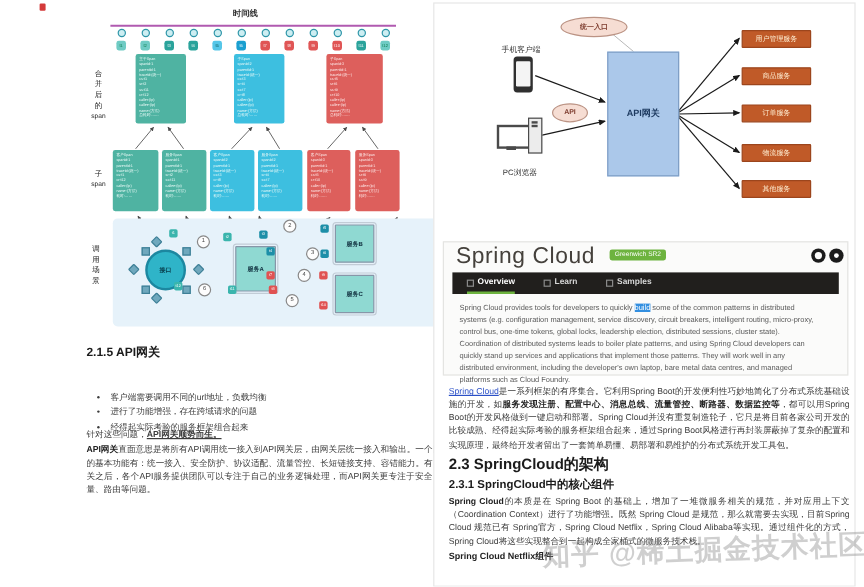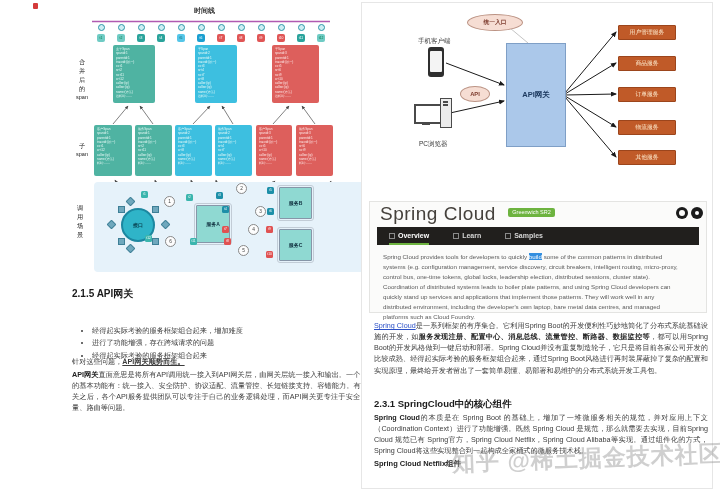--- a/index.html
+++ b/index.html
@@ -305,21 +305,21 @@
 
     <div class="numc" style="left:136px;top:196px">1</div>
     <div class="numc" style="left:208px;top:183px">2</div>
     <div class="numc" style="left:227px;top:206px">3</div>
     <div class="numc" style="left:220px;top:224px">4</div>
     <div class="numc" style="left:210px;top:245px">5</div>
     <div class="numc" style="left:137px;top:236px">6</div>
 
     <div class="abs h-small" style="left:44px;top:287px">2.1.5 API网关</div>
     <ul class="blist abs" style="left:52px;top:327px;width:290px">
-      <li>经得起实际考验的服务框架组合起来，增加难度</li>
+      <li>客户端需要调用不同的url地址，负载均衡</li>
       <li>进行了功能增强，存在跨域请求的问题</li>
       <li>经得起实际考验的服务框架组合起来</li>
     </ul>
     <div class="abs para" style="left:44px;top:356px;width:302px"><span>针对这些问题，</span><span class="em-u">API网关顺势而生。</span></div>
     <div class="abs para" style="left:44px;top:369px;width:303px"><b>API网关</b><span>直面意思是将所有API调用统一接入到API网关层，由网关层统一接入和输出。一个网关的基本功能有：统一接入、安全防护、协议适配、流量管控、长短链接支持、容错能力。有了网关之后，各个API服务提供团队可以专注于自己的业务逻辑处理，而API网关更专注于安全、流量、路由等问题。</span></div>
   </div>
 
   <div id="page-right" class="abs">
 
     <svg width="352" height="180">
@@ -373,19 +373,20 @@
         <span class="sc-tab">
             <span class="bullet"></span>
             <span>Samples</span>
           </span>
       </div>
       <div class="sc-body"><span>Spring Cloud provides tools for developers to quickly </span><span class="hl">build</span><span> some of the common patterns in distributed systems (e.g. configuration management, service discovery, circuit breakers, intelligent routing, micro-proxy, control bus, one-time tokens, global locks, leadership election, distributed sessions, cluster state). Coordination of distributed systems leads to boiler plate patterns, and using Spring Cloud developers can quickly stand up services and applications that implement those patterns. They will work well in any distributed environment, including the developer's own laptop, bare metal data centres, and managed platforms such as Cloud Foundry.</span></div>
     </div>
 
     <div class="abs para" style="left:12px;top:317px;width:334px"><span class="link">Spring Cloud</span><span>是一系列框架的有序集合。它利用Spring Boot的开发便利性巧妙地简化了分布式系统基础设施的开发，如</span><b>服务发现注册、配置中心、消息总线、流量管控、断路器、数据监控等</b><span>，都可以用Spring Boot的开发风格做到一键启动和部署。Spring Cloud并没有重复制造轮子，它只是将目前各家公司开发的比较成熟、经得起实际考验的服务框架组合起来，通过Spring Boot风格进行再封装屏蔽掉了复杂的配置和实现原理，最终给开发者留出了一套简单易懂、易部署和易维护的分布式系统开发工具包。</span></div>
 
+    <div class="abs h-mid" style="left:12px;top:376px">2.3 SpringCloud的架构</div>
     <div class="abs h-small" style="left:12px;top:395px;font-size:9.5px">2.3.1 SpringCloud中的核心组件</div>
     <div class="abs para" style="left:12px;top:409px;width:334px"><b>Spring Cloud</b><span>的本质是在 Spring Boot 的基础上，增加了一堆微服务相关的规范，并对应用上下文（Coordination Context）进行了功能增强。既然 Spring Cloud 是规范，那么就需要去实现，目前Spring Cloud 规范已有 Spring官方，Spring Cloud Netflix，Spring Cloud Alibaba等实现。通过组件化的方式，Spring Cloud将这些实现整合到一起构成全家桶式的微服务技术栈。</span></div>
     <div class="abs" style="left:12px;top:456px;font-size:7.5px;font-weight:bold;color:#222">Spring Cloud Netflix组件</div>
   </div>
 
   <div class="abs watermark">知乎 @稀土掘金技术社区</div>
 </div>
 
 </body></html>

